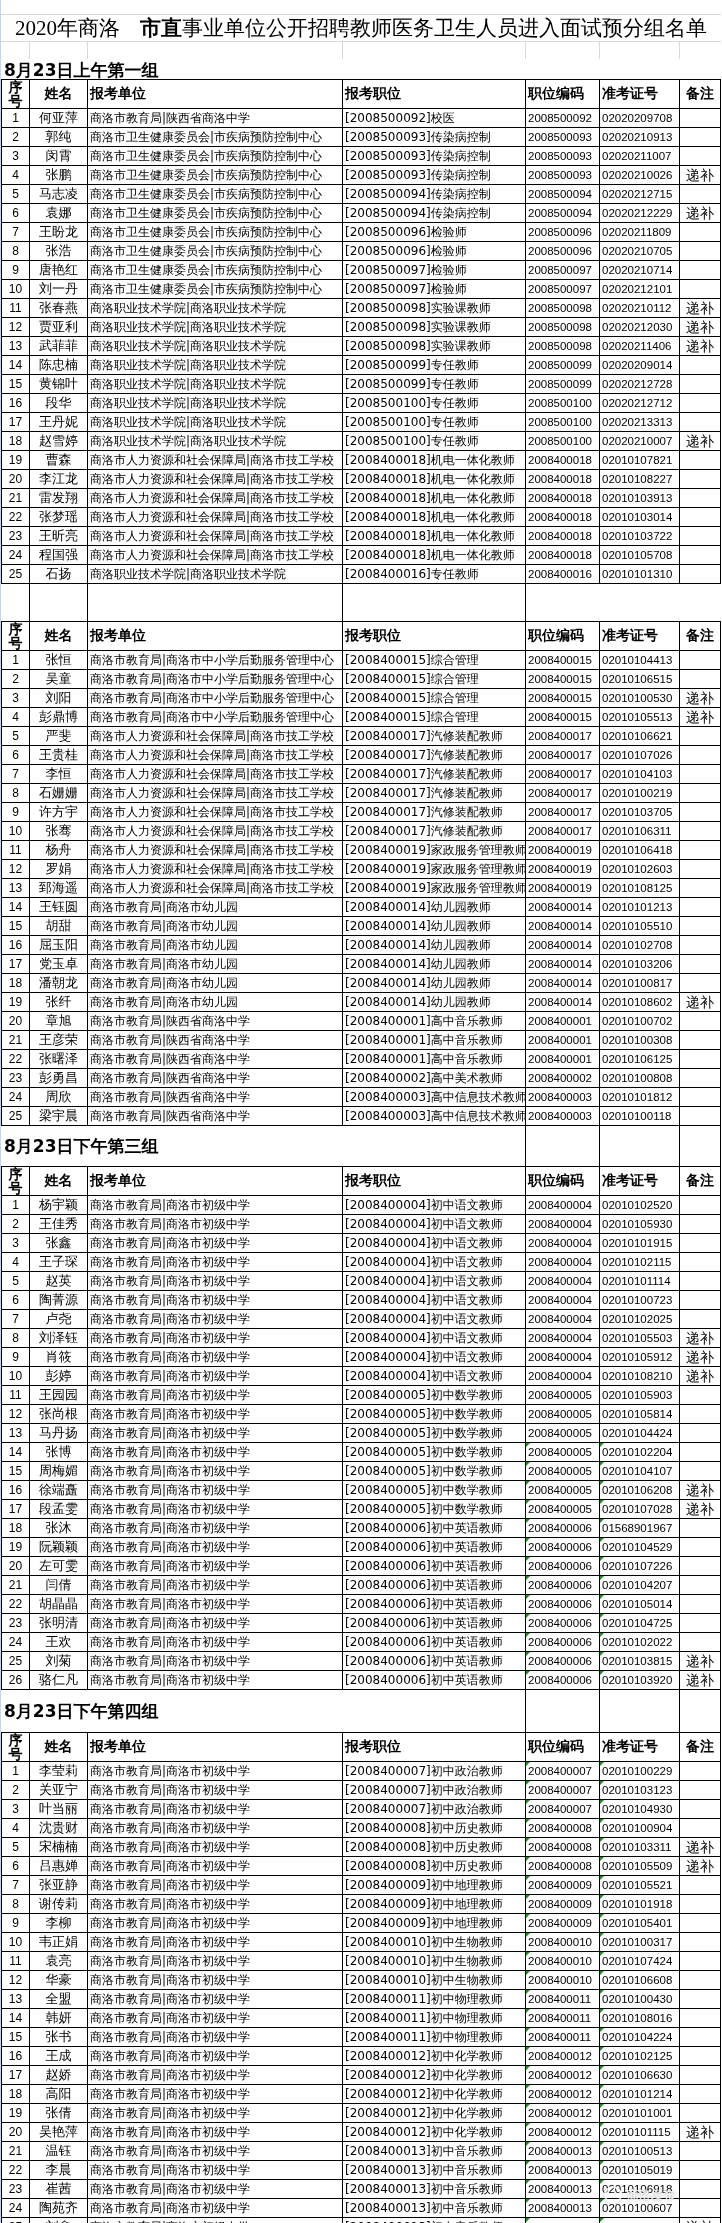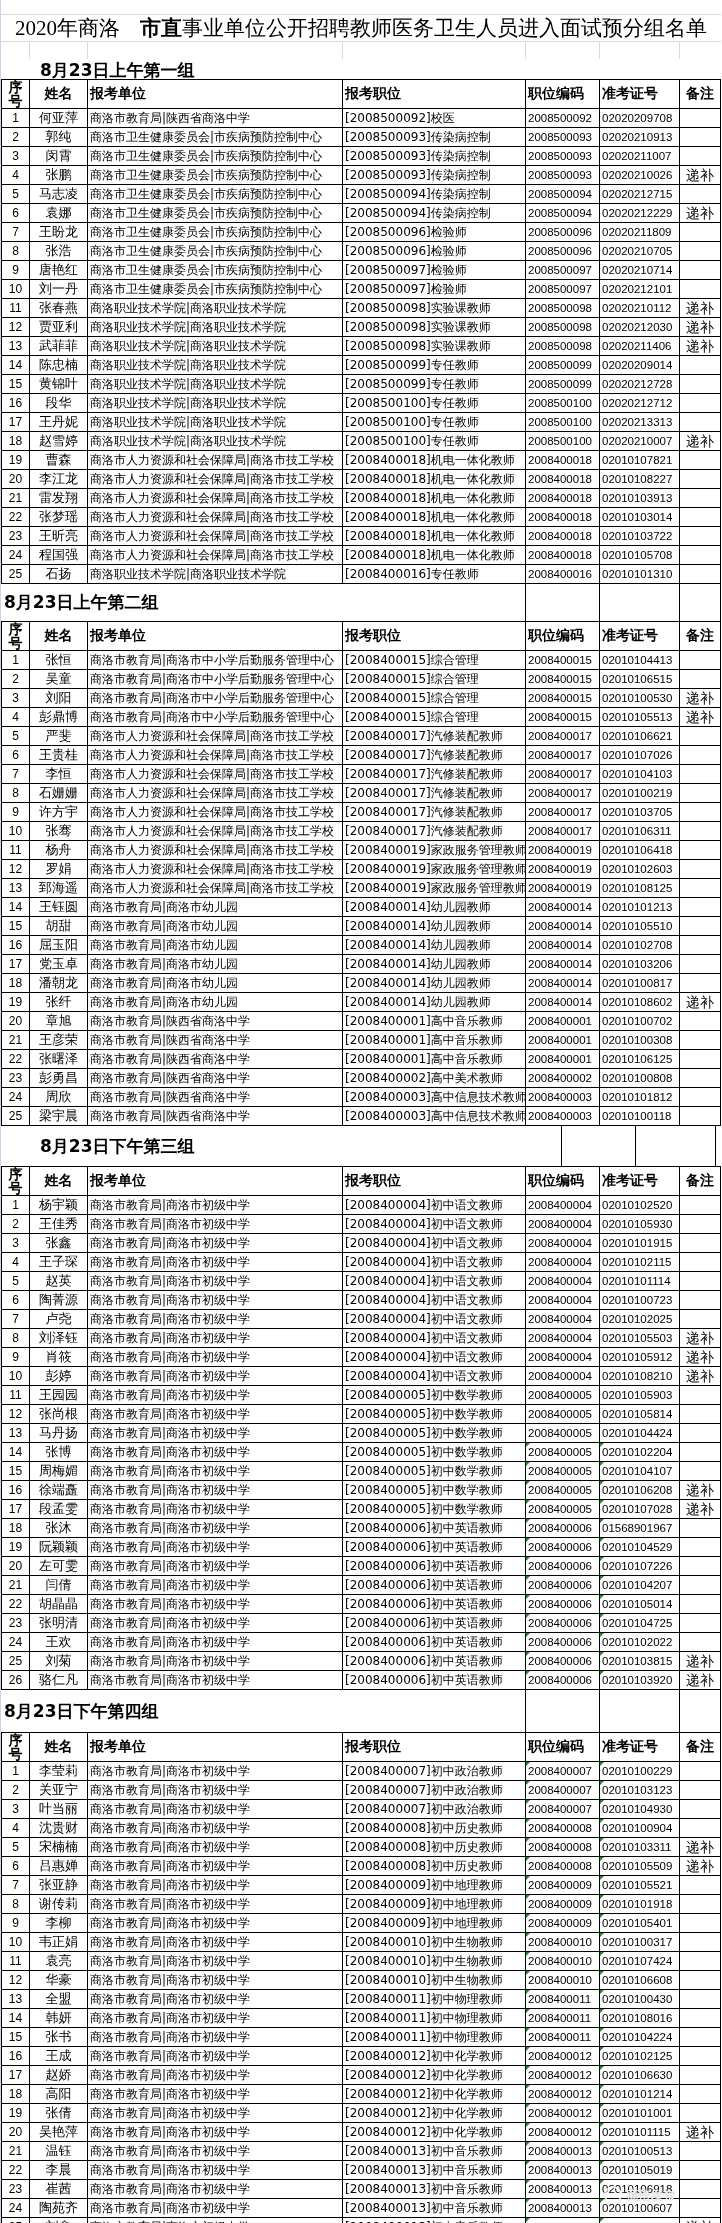--- a/index.html
+++ b/index.html
@@ -18,24 +18,24 @@
     .title-row .t-bold{font-weight:700;margin-left:20px;}
 
     
     .blank-row{height:17px;}
     .blank-row .gcell{border-right:1px solid var(--grid);}
 
     
     .group-title-row .gt-text{grid-column:1 / span 3;display:flex;align-items:center;
       padding-left:3px;font-weight:700;font-size:17px;white-space:nowrap;}
     .group-title-row .gt-pad{border-right:1px solid var(--border);}
-    .g1 .group-title-row{height:20px;margin-left:36px;}
+    .g1 .group-title-row{height:20px;}
     .g1 .group-title-row .gt-pad{border-right:none;}
     .g2 .group-title-row{height:37px;}
-    .g3 .group-title-row{height:40px;margin-left:36px;}
+    .g3 .group-title-row{height:40px;}
     .g4 .group-title-row{height:42px;}
 
     
     .cell{border-right:1px solid var(--border);border-bottom:1px solid var(--border);
       white-space:nowrap;overflow:hidden;position:relative;}
     .cell.c1{border-left:1px solid var(--border);}
 
     .header-row{height:30px;}
     .header-row .cell{border-top:1px solid var(--border);font-weight:700;font-size:14px;
       display:flex;align-items:center;padding-left:2px;}
@@ -322,21 +322,20 @@
             <div class="cell c2">石扬</div>
             <div class="cell c3">商洛职业技术学院|商洛职业技术学院</div>
             <div class="cell c4">[2008400016]专任教师</div>
             <div class="cell c5">2008400016</div>
             <div class="cell c6">02010101310</div>
             <div class="cell c7"></div>
           </div>
         </section>
         <section class="group g2">
           <div class="row group-title-row">
-            <div class="gt-text">8月23日上午第二组</div>
             <div class="gt-pad"></div>
             <div class="gt-pad"></div>
             <div class="gt-pad"></div>
             <div class="gt-pad"></div>
           </div>
           <div class="row header-row">
             <div class="cell c1">序号</div>
             <div class="cell c2">姓名</div>
             <div class="cell c3">报考单位</div>
             <div class="cell c4">报考职位</div>

